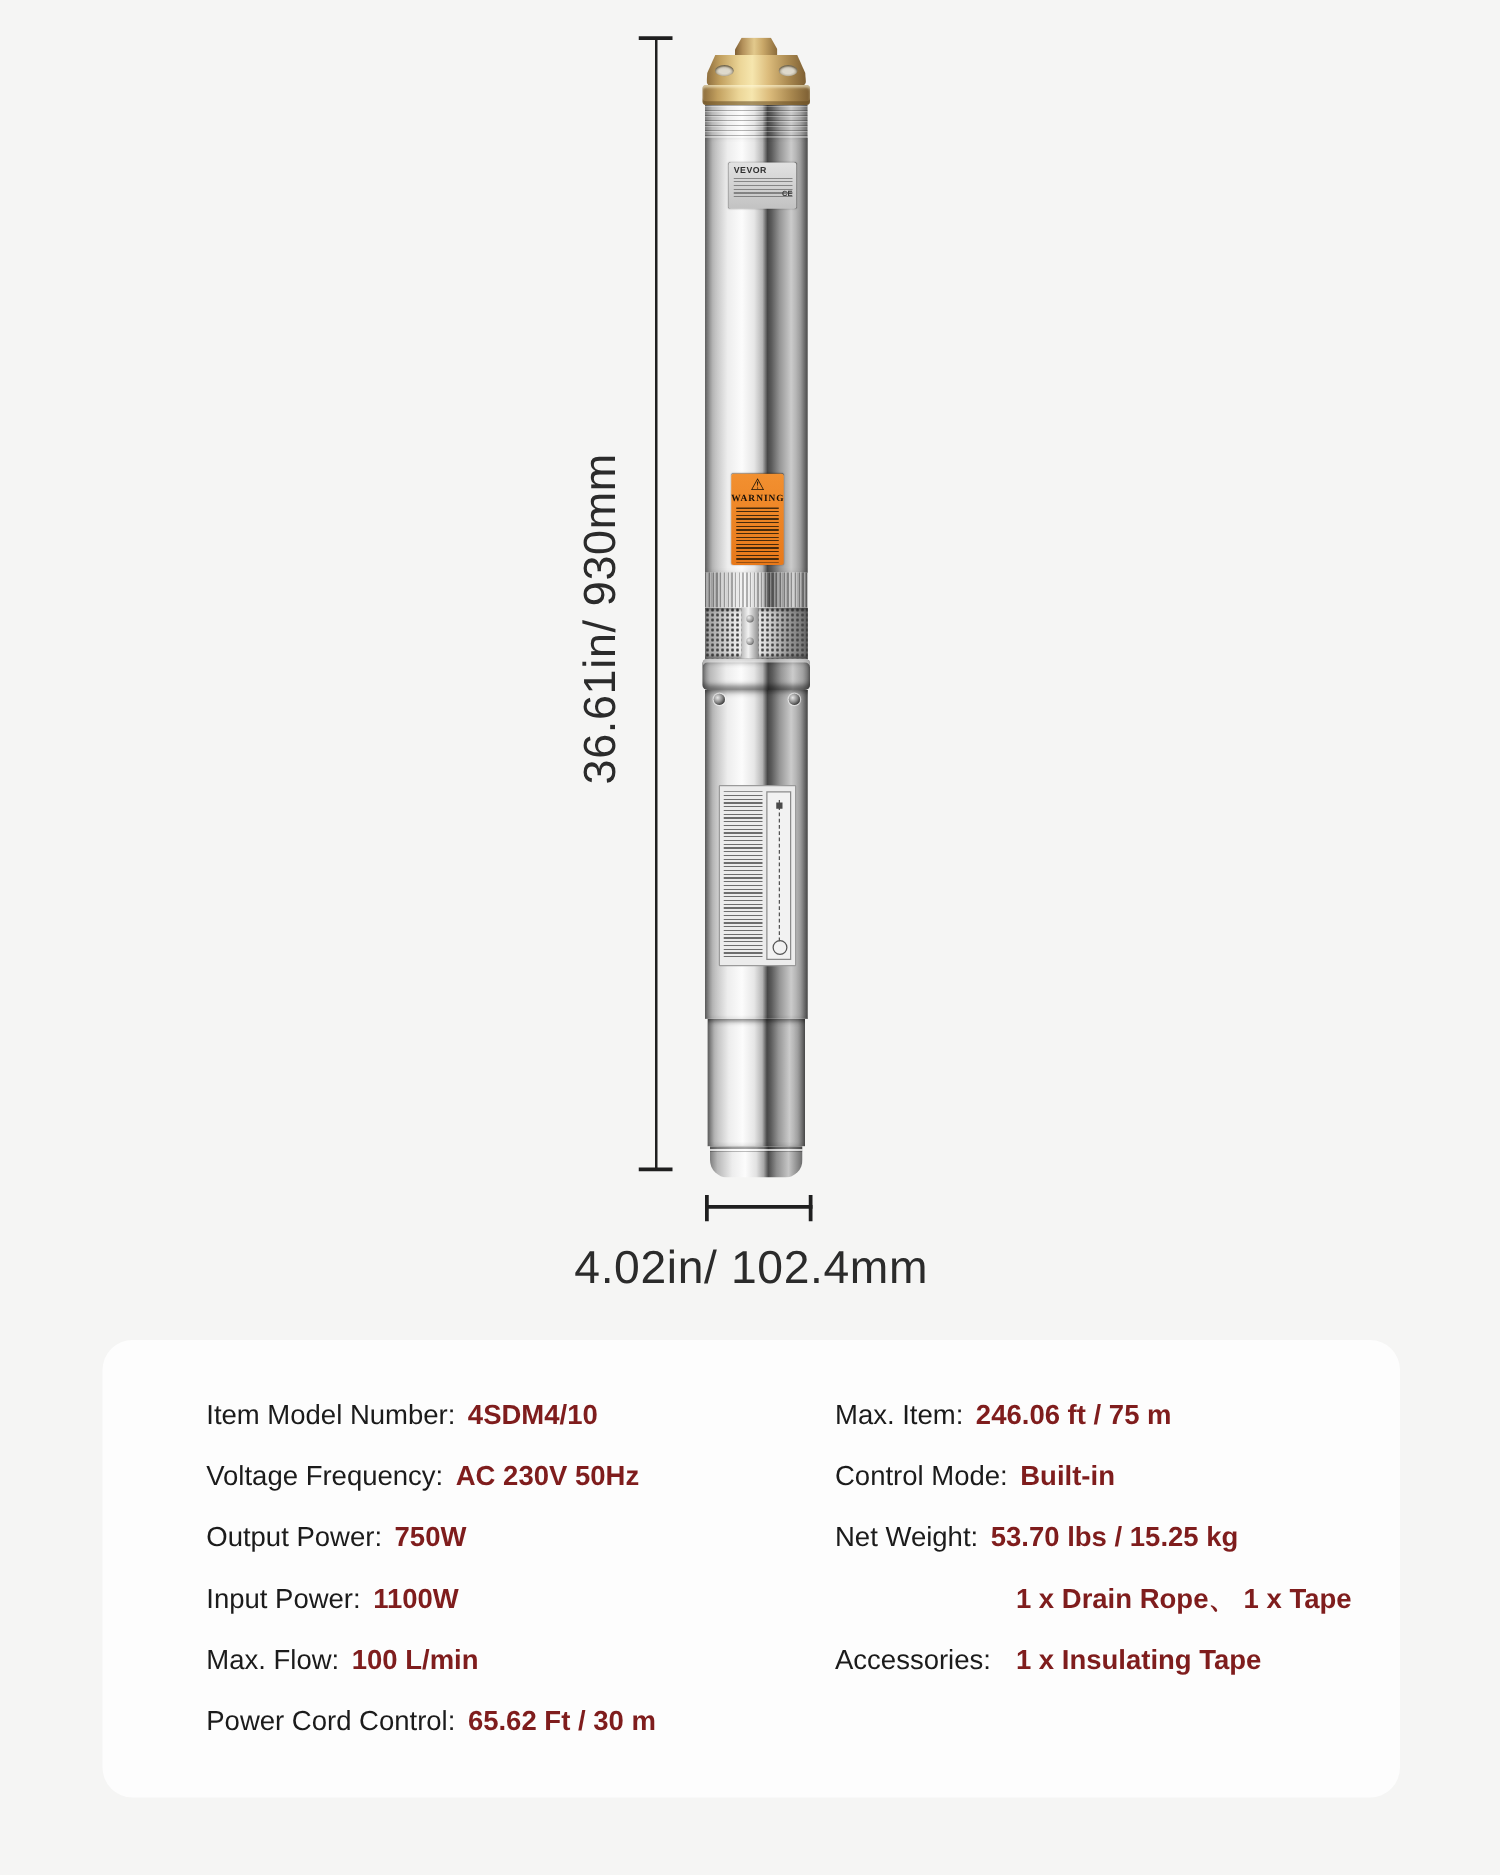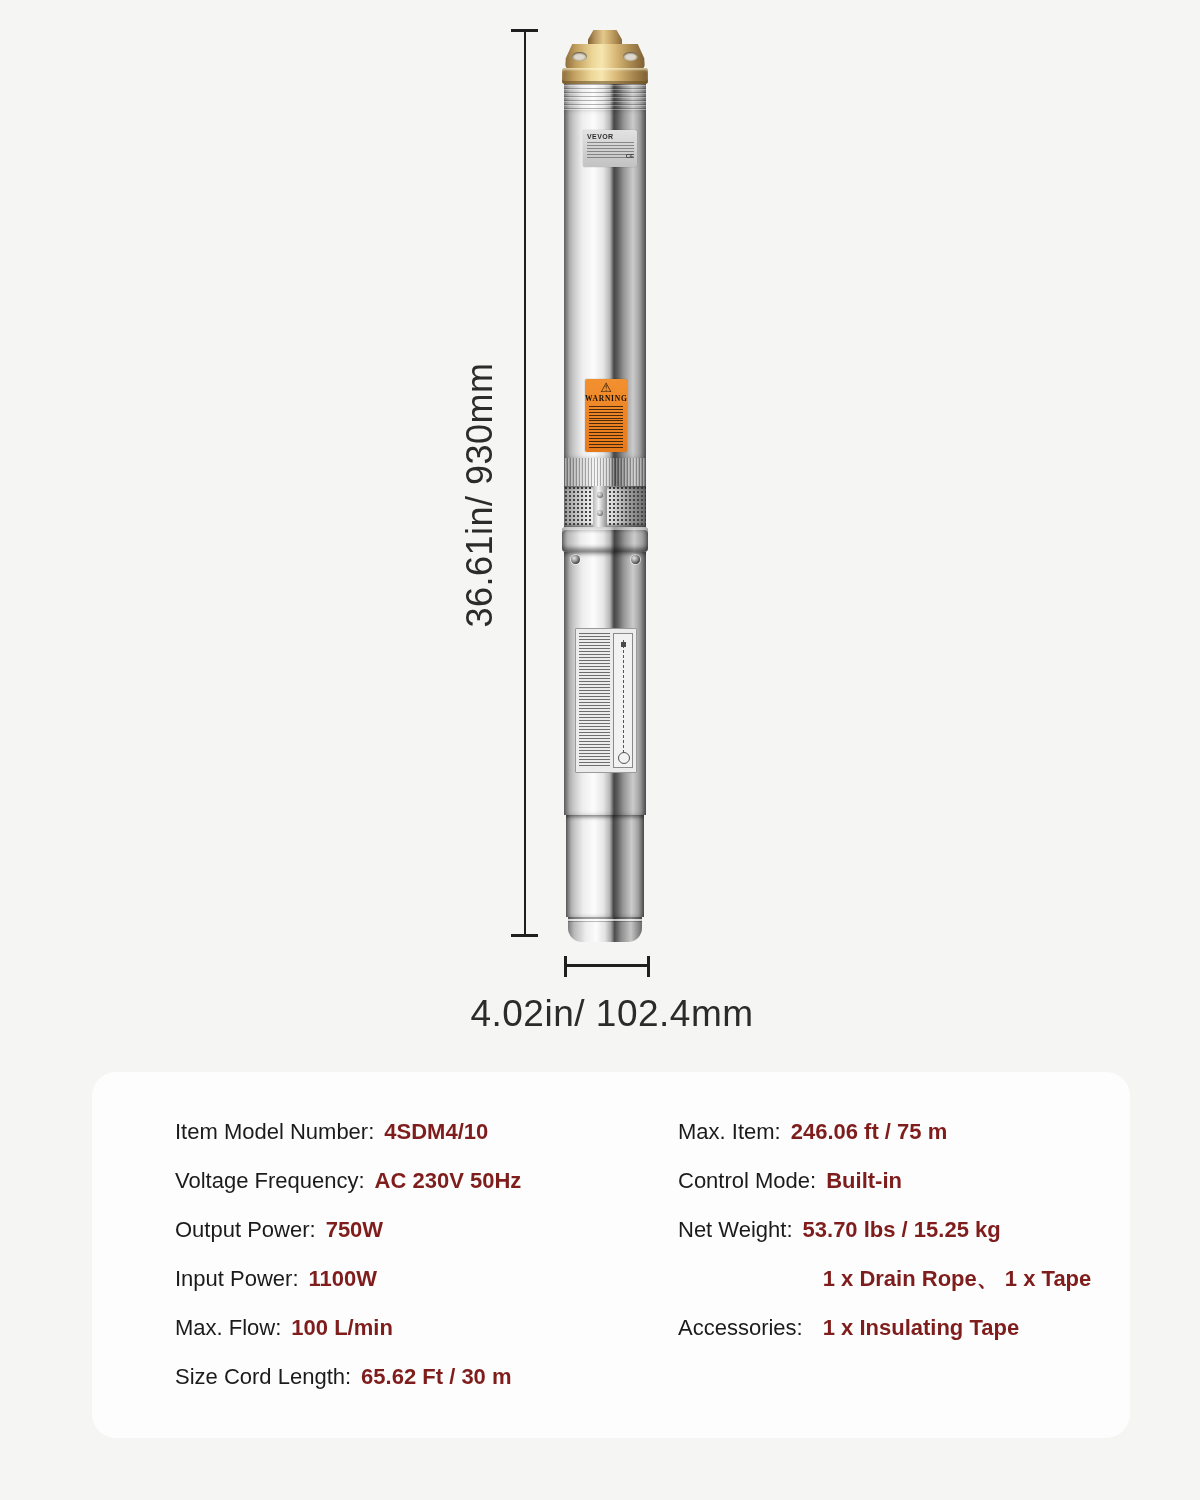--- a/index.html
+++ b/index.html
@@ -19,21 +19,21 @@
   #dim-h-cap-l { left:564px; top:956px; width:3px;  height:21px; }
   #dim-h-cap-r { left:647px; top:956px; width:3px;  height:21px; }
 
   #dim-v-text {
     position:absolute; left:320px; top:473px; width:320px; height:44px;
     display:flex; align-items:center; justify-content:center;
     transform:rotate(-90deg);
     font-size:36px; color:#2b2b2b; letter-spacing:.5px; white-space:nowrap;
   }
   #dim-h-text {
-    position:absolute; left:412px; top:992px; width:400px; height:44px;
+    position:absolute; left:401px; top:992px; width:400px; height:44px;
     display:flex; align-items:center; justify-content:center;
     font-size:37px; color:#2b2b2b; letter-spacing:.5px; white-space:nowrap;
   }
 
   
   #pump { position:absolute; left:562px; top:30px; width:86px; height:912px; }
   #pump > div { position:absolute; }
 
   .chrome {
     background:linear-gradient(90deg,
@@ -137,21 +137,21 @@
 
   #body-lower { left:4px; top:785px; width:78px; height:102px;
     box-shadow:inset 5px 0 7px -4px rgba(0,0,0,.4), inset -5px 0 7px -4px rgba(0,0,0,.45), inset 0 4px 4px -2px rgba(0,0,0,.45);
   }
   #bottom-cap { left:6px; top:887px; width:74px; height:25px; border-radius:0 0 14px 14px;
     background-image:linear-gradient(180deg, rgba(0,0,0,.35) 0 2px, rgba(255,255,255,.65) 2px 4px, rgba(0,0,0,.25) 4px 5px, rgba(0,0,0,0) 5px),
       linear-gradient(90deg,#7d7d7d 0%,#b8b8b8 8%,#ededed 24%,#fcfcfc 38%,#e2e2e2 50%,#a8a8a8 58%,#4c4c4c 63%,#8e8e8e 72%,#c6c6c6 85%,#6b6b6b 100%);
   }
 
   
-  #spec-card { position:absolute; left:92px; top:1072px; width:1038px; height:366px;
+  #spec-card { position:absolute; left:82px; top:1072px; width:1038px; height:366px;
     background:#fdfdfd; border-radius:24px; }
   .spec-col { position:absolute; top:35px; }
   #spec-col-left  { left:83px; }
   #spec-col-right { left:586px; }
   .spec-row { height:49px; display:flex; align-items:center; white-space:nowrap; font-size:22px; }
   .spec-row.tall { height:98px; align-items:flex-end; }
   .spec-row.tall .spec-label, .spec-row.tall .spec-line { line-height:49px; }
   .spec-label { color:#1b1b1b; }
   .spec-value, .spec-line { color:#7f1d1d; font-weight:bold; margin-left:10px; }
   .spec-line { display:block; }
@@ -234,21 +234,21 @@
       </div>
       <div class="spec-row">
         <span class="spec-label">Input Power:</span>
         <span class="spec-value">1100W</span>
       </div>
       <div class="spec-row">
         <span class="spec-label">Max. Flow:</span>
         <span class="spec-value">100 L/min</span>
       </div>
       <div class="spec-row">
-        <span class="spec-label">Size Cord Length:</span>
+        <span class="spec-label">Power Cord Control:</span>
         <span class="spec-value">65.62 Ft / 30 m</span>
       </div>
     </div>
 
     <div class="spec-col" id="spec-col-right">
       <div class="spec-row">
         <span class="spec-label">Max. Item:</span>
         <span class="spec-value">246.06 ft / 75 m</span>
       </div>
       <div class="spec-row">

